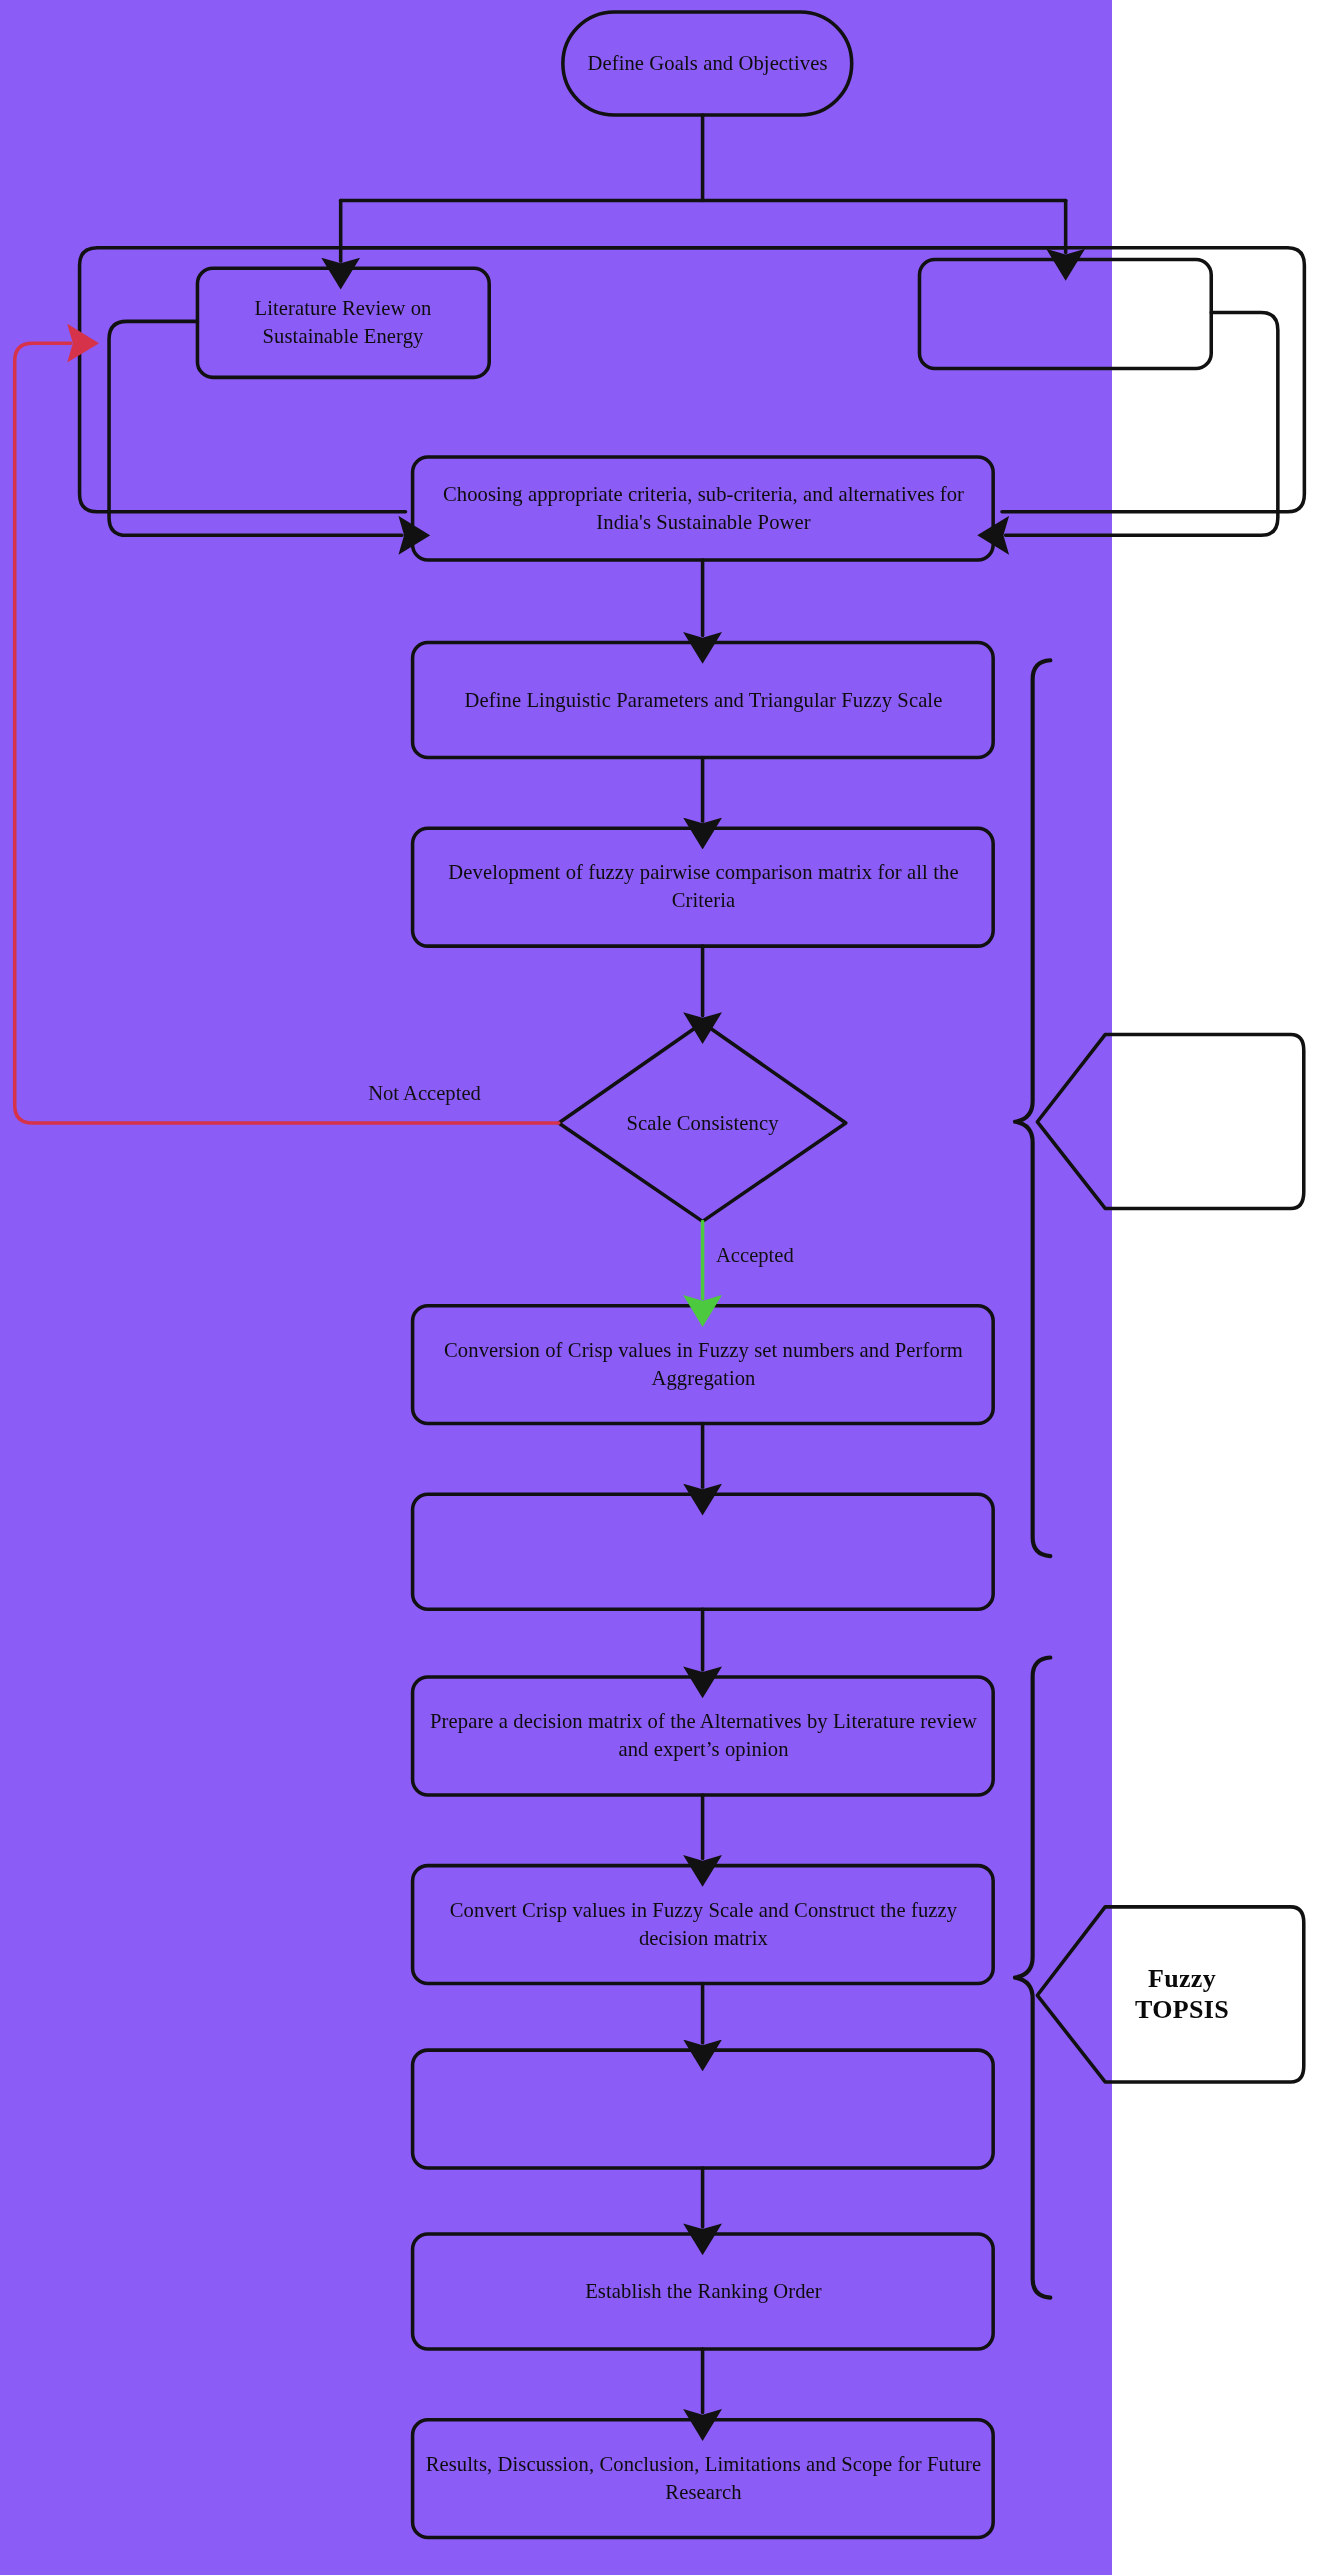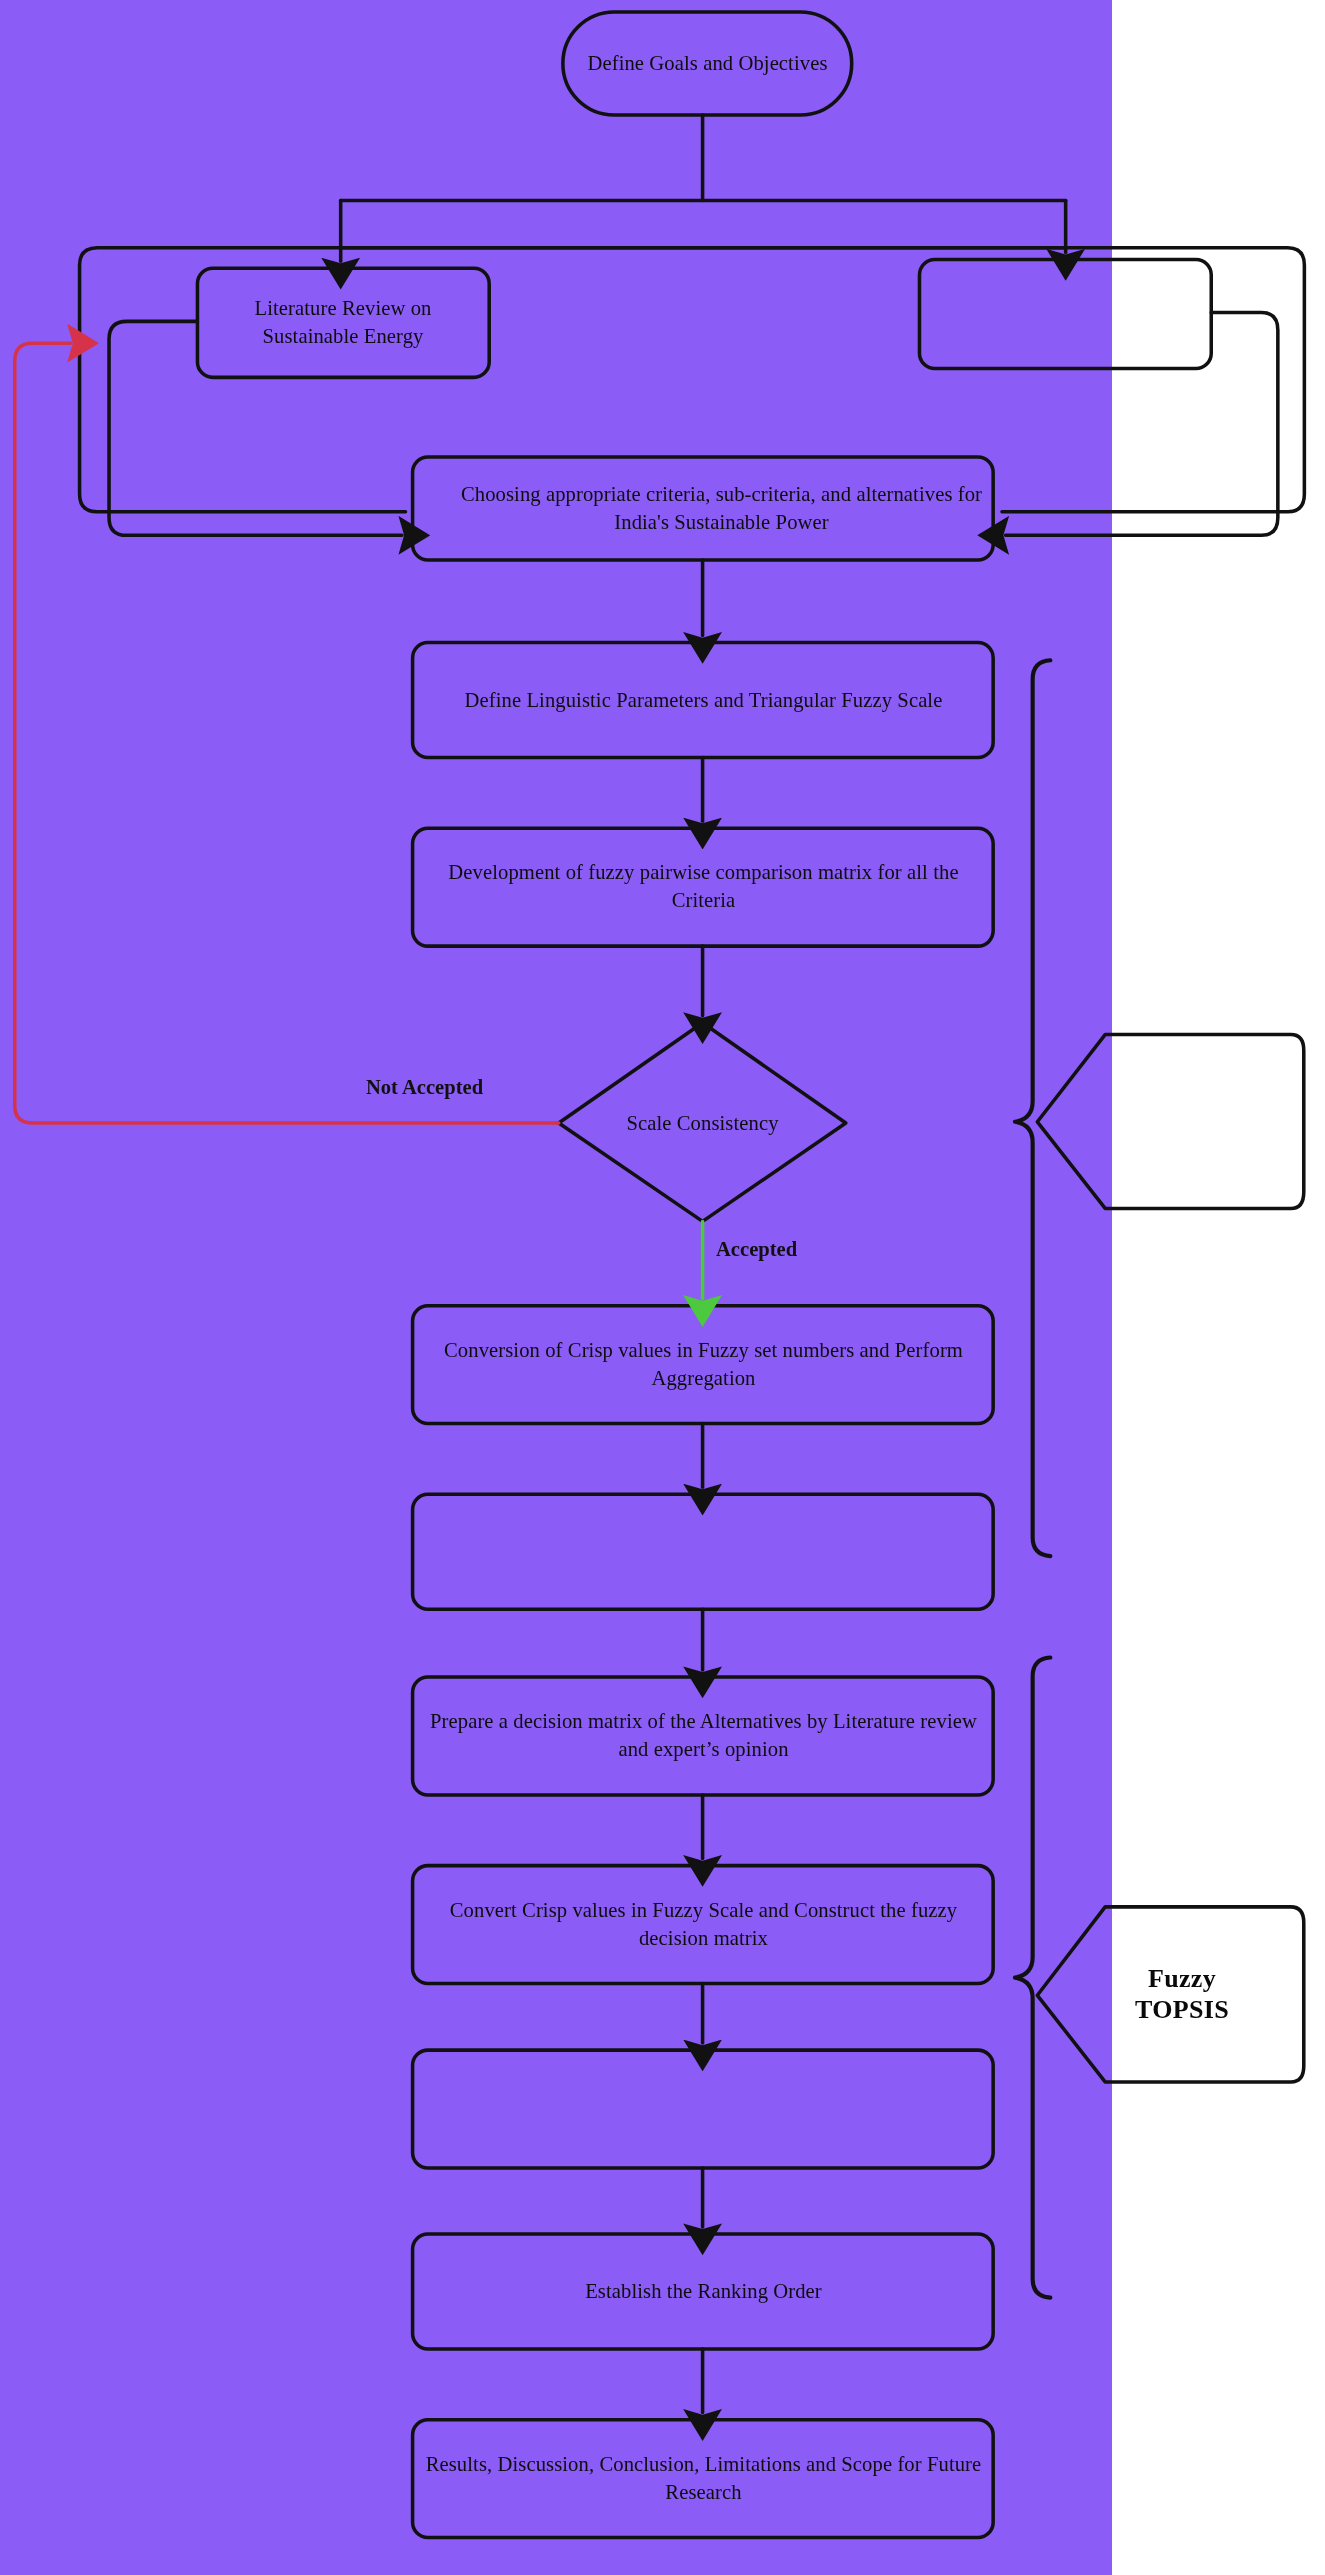--- a/index.html
+++ b/index.html
@@ -8,23 +8,23 @@
   #stage{position:relative;width:1112px;height:2576px;background:#8b5cf6;}
   svg#flow{position:absolute;inset:0;width:1325px;height:2576px;display:block;}
   .nodeText{
     position:absolute;display:flex;align-items:center;justify-content:center;
     text-align:center;color:#0d0d0d;line-height:1.34;
     font-family:"Liberation Serif","DejaVu Serif",serif;
     font-size:20.6px;letter-spacing:0.1px;pointer-events:none;
   }
   .nodeText span{display:block;padding:0 8.3px;}
   .edgeLabel{
-    position:absolute;display:flex;align-items:center;justify-content:center;
+    position:absolute;display:flex;align-items:flex-end;justify-content:center;
     font-family:"Liberation Serif","DejaVu Serif",serif;
-    font-weight:bold;font-size:20.6px;color:#111;white-space:nowrap;
+    font-weight:normal;font-size:20.6px;color:#111;white-space:nowrap;
   }
   .braceLabel{
     position:absolute;display:flex;align-items:center;justify-content:center;
     text-align:center;font-family:"Liberation Serif","DejaVu Serif",serif;
     font-weight:bold;font-size:26px;color:#0a0a0a;line-height:1.2;
     letter-spacing:0.3px;
   }
   .braceLabel .sc{font-size:26px;}
 </style>
 </head>
@@ -99,21 +99,21 @@
 
   <div class="nodeText" style="left:563px;top:11.8px;width:289px;height:103px;">
     <span>Define Goals and Objectives</span>
   </div>
 
   <div class="nodeText" style="left:197px;top:268px;width:292px;height:109px;">
     <span>Literature Review on Sustainable Energy</span>
   </div>
 
 
-  <div class="nodeText" style="left:431px;top:457px;width:581px;height:103px;">
+  <div class="nodeText" style="left:413px;top:457px;width:581px;height:103px;">
     <span>Choosing appropriate criteria, sub-criteria, and alternatives for India's Sustainable Power</span>
   </div>
 
   <div class="nodeText" style="left:413px;top:643px;width:581px;height:115px;">
     <span>Define Linguistic Parameters and Triangular Fuzzy Scale</span>
   </div>
 
   <div class="nodeText" style="left:413px;top:828px;width:581px;height:118px;">
     <span>Development of fuzzy pairwise comparison matrix for all the Criteria</span>
   </div>

